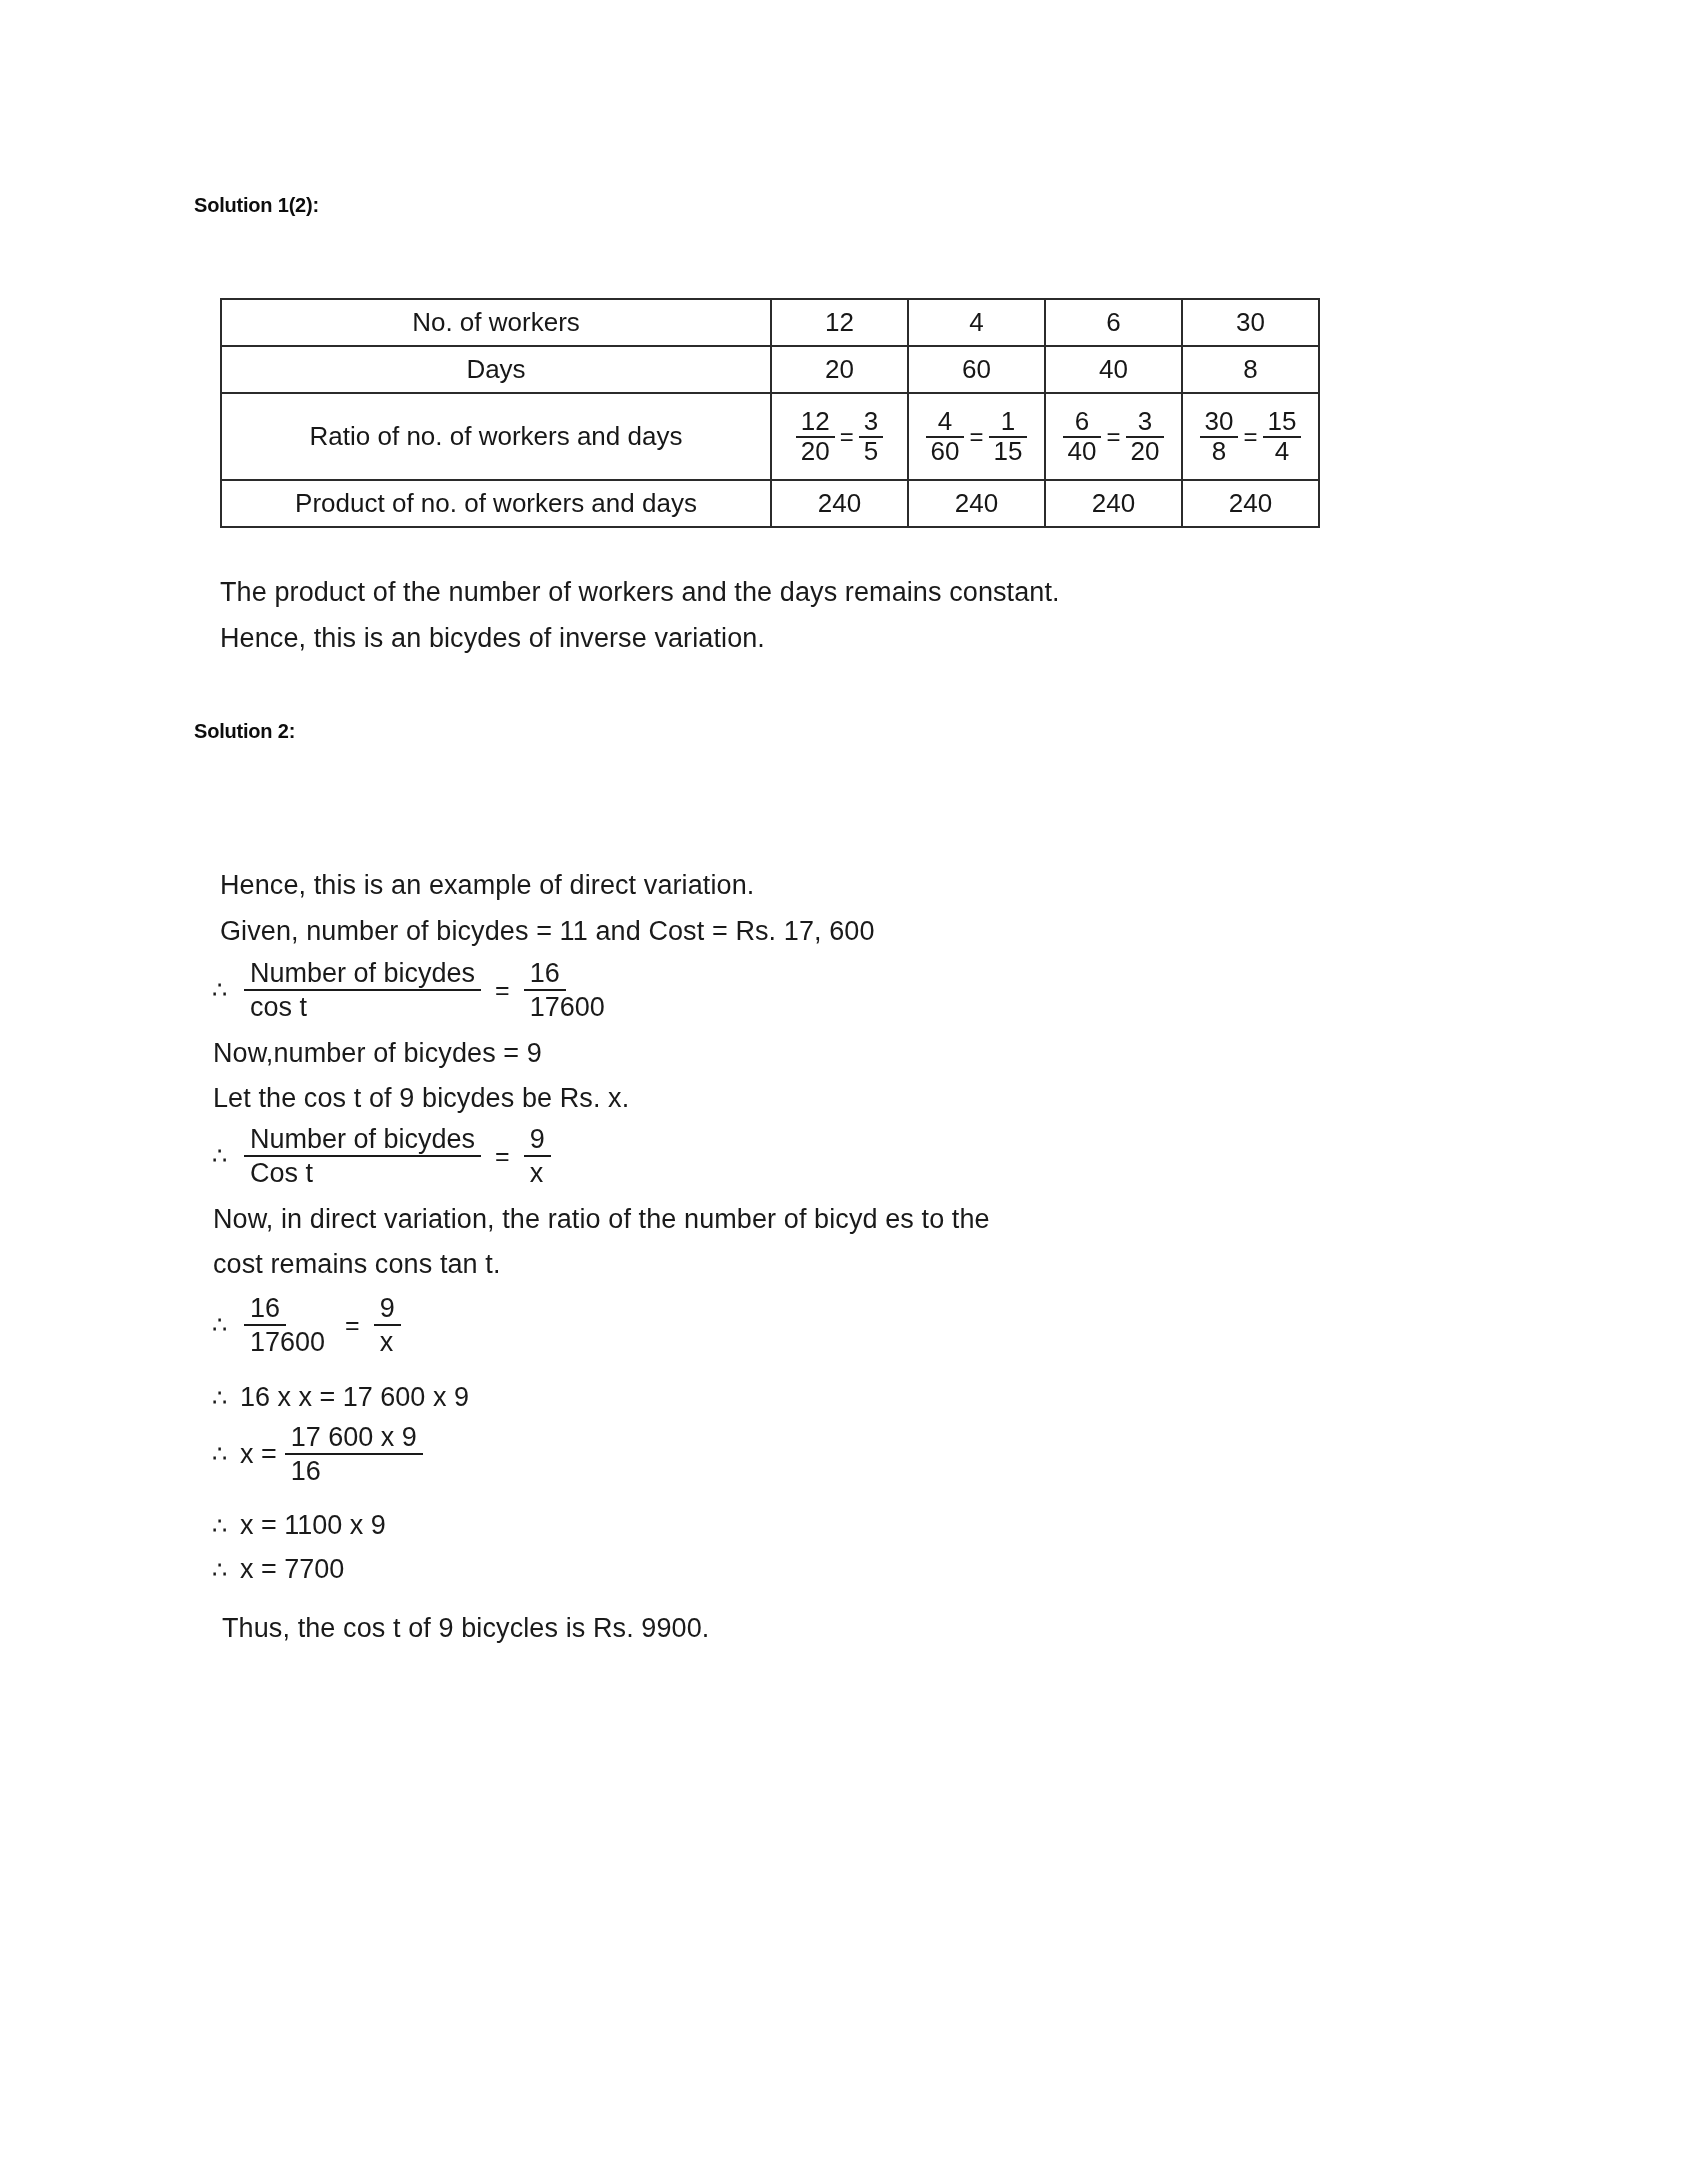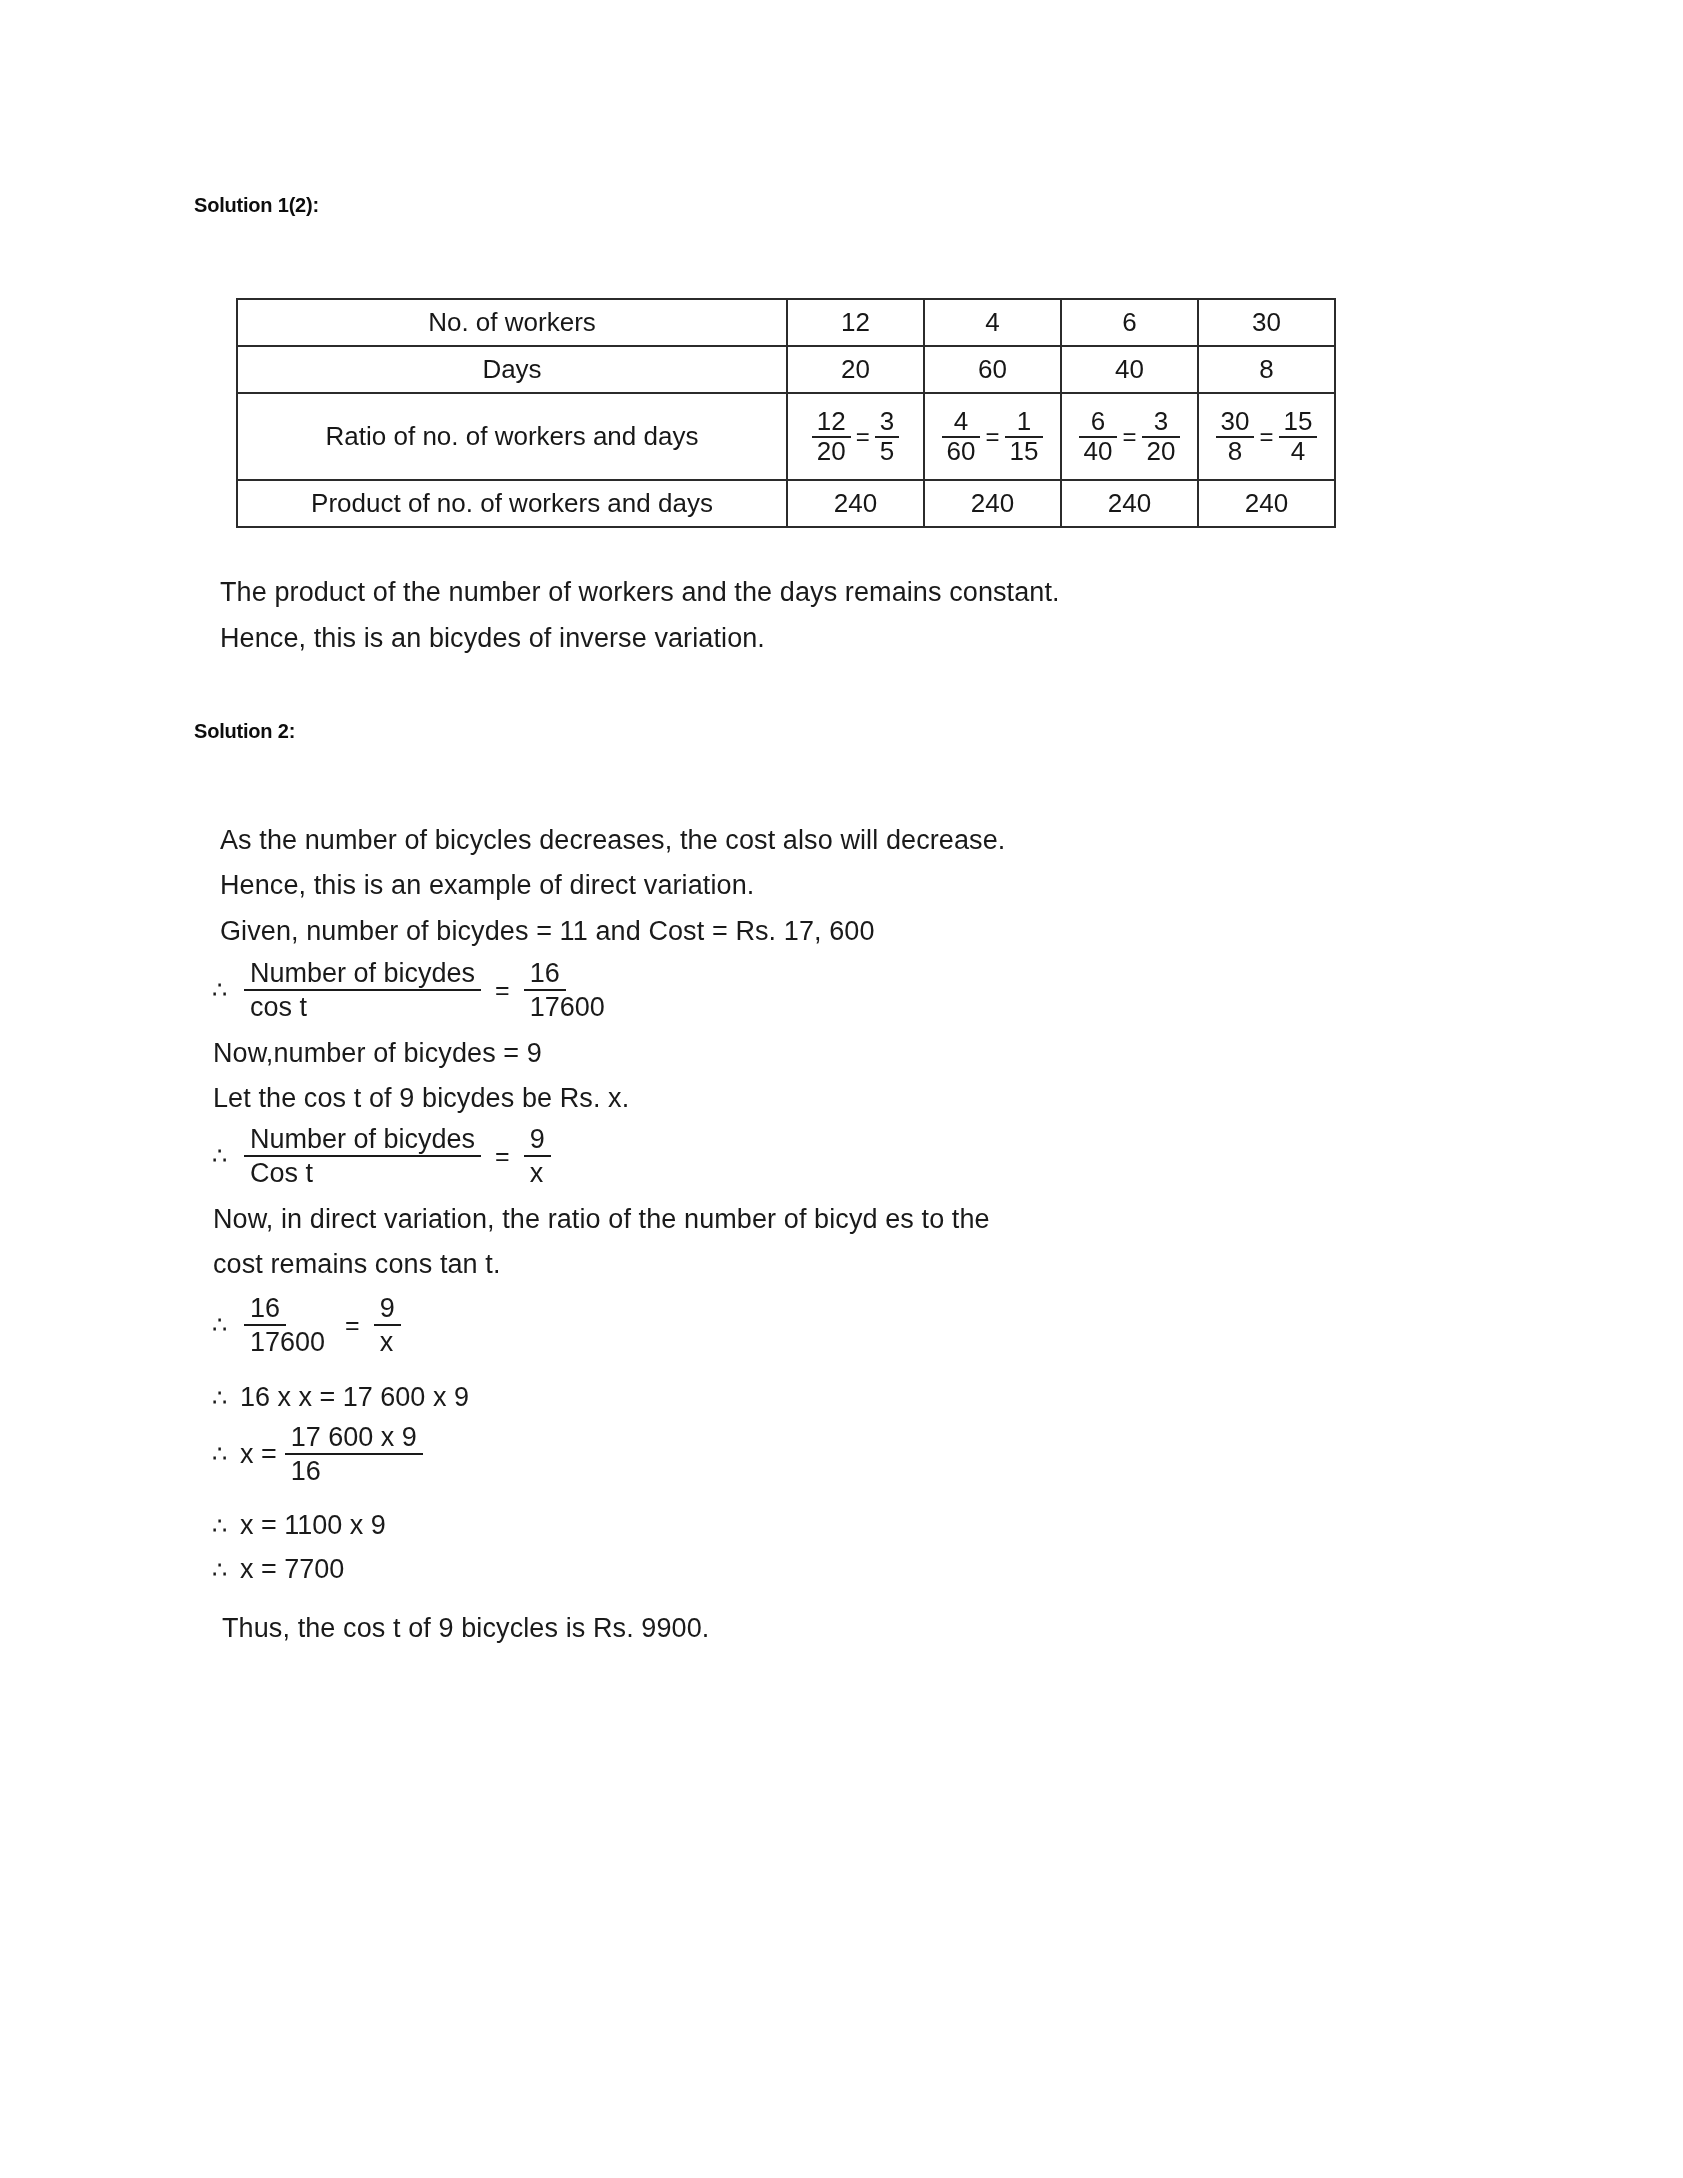--- a/index.html
+++ b/index.html
@@ -37,21 +37,20 @@
   #heading-2 { left: 194px; top: 720px; }
 
   
   .data-table {
     position: absolute;
     left: 220px;
     top: 298px;
     border-collapse: collapse;
     table-layout: fixed;
     background: #ffffff;
-    margin-left: 16px;
   }
   .data-table td {
     border: 2px solid #2b2b2b;
     text-align: center;
     vertical-align: middle;
     font-size: 26px;
     color: #171717;
     padding: 0;
     font-weight: 400;
   }
@@ -234,21 +233,20 @@
         <td>240</td>
       </tr>
     </tbody>
   </table>
 
   <div class="text-line" style="left:220px; top:577px;">The product of the number of workers and the days remains constant.</div>
   <div class="text-line" style="left:220px; top:623px;">Hence, this is an bicydes of inverse variation.</div>
 
   <div class="sol-heading" id="heading-2">Solution 2:</div>
 
-  <div class="text-line" style="left:220px; top:825px;">As the number of bicycles decreases,  the  cost also will decrease.</div>
   <div class="text-line" style="left:220px; top:870px;">Hence, this is an example of direct  variation.</div>
   <div class="text-line" style="left:220px; top:916px;">Given,  number of bicydes = 11 and Cost = Rs. 17, 600</div>
 
   <div class="eq-row" style="left:212px; top:958px;">
     <span class="therefore">∴</span>
     <span class="eq-frac">
       <span class="num">Number of bicydes</span>
       <span class="den">cos t</span>
     </span>
     <span class="eq-op">=</span>

